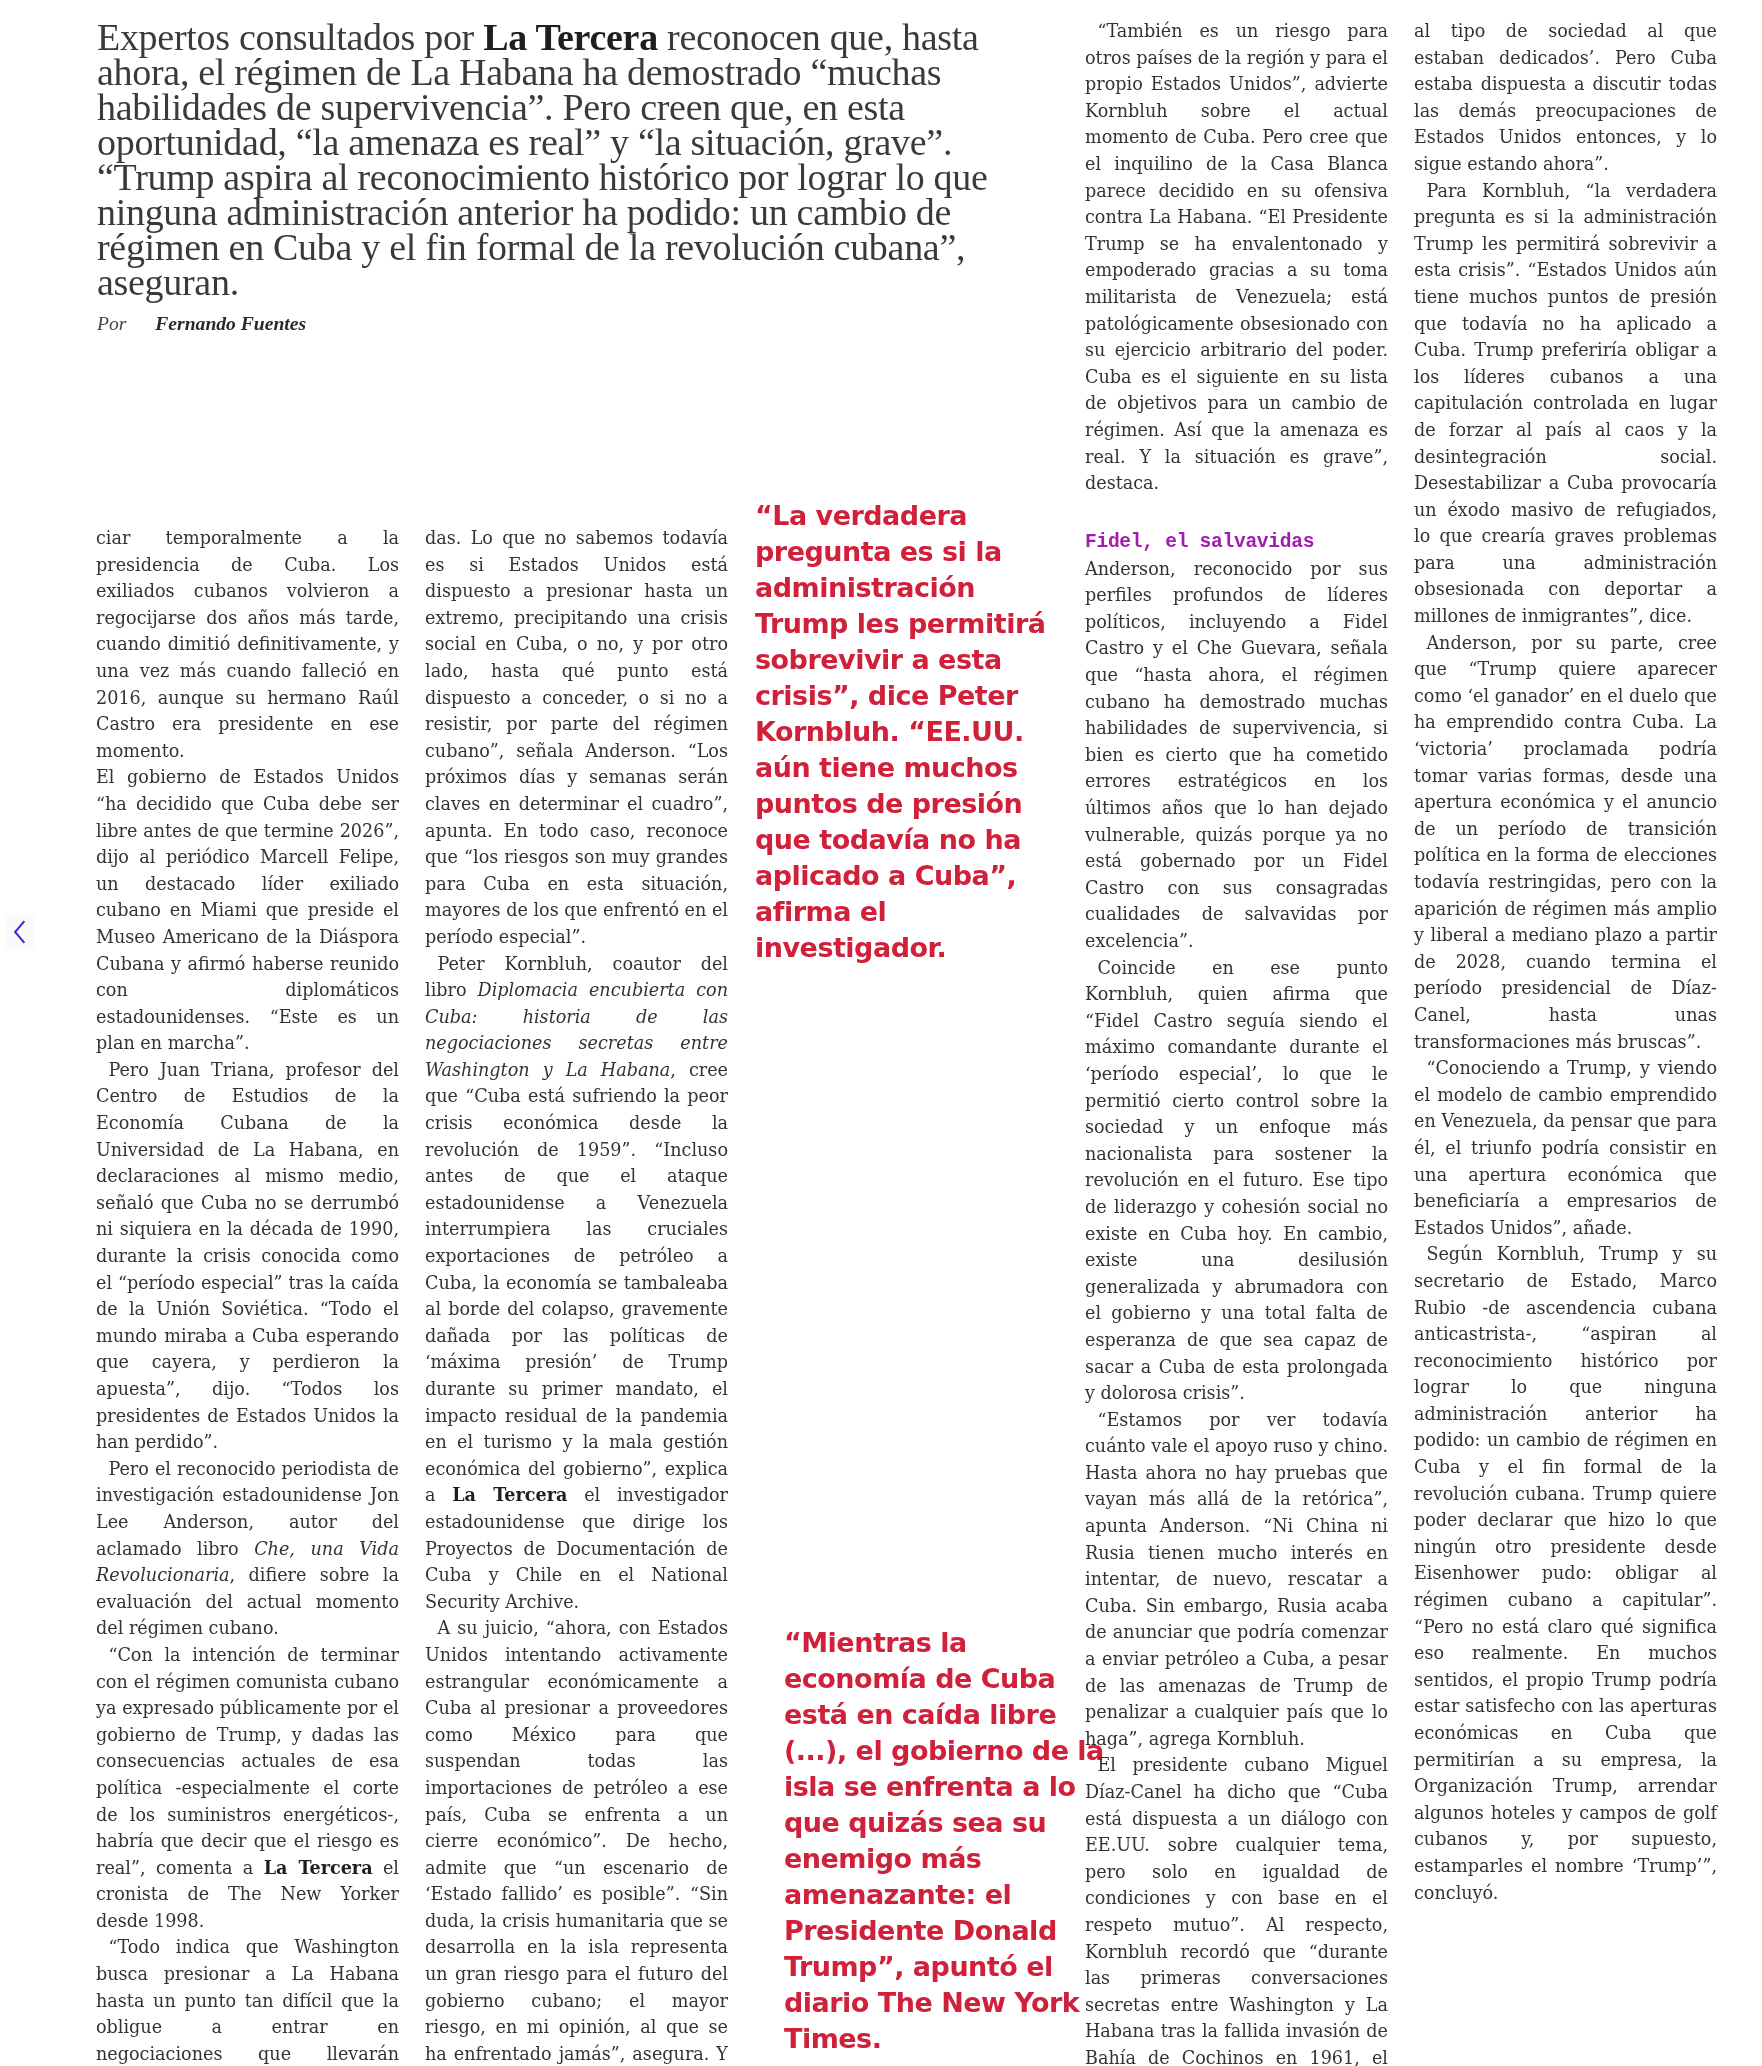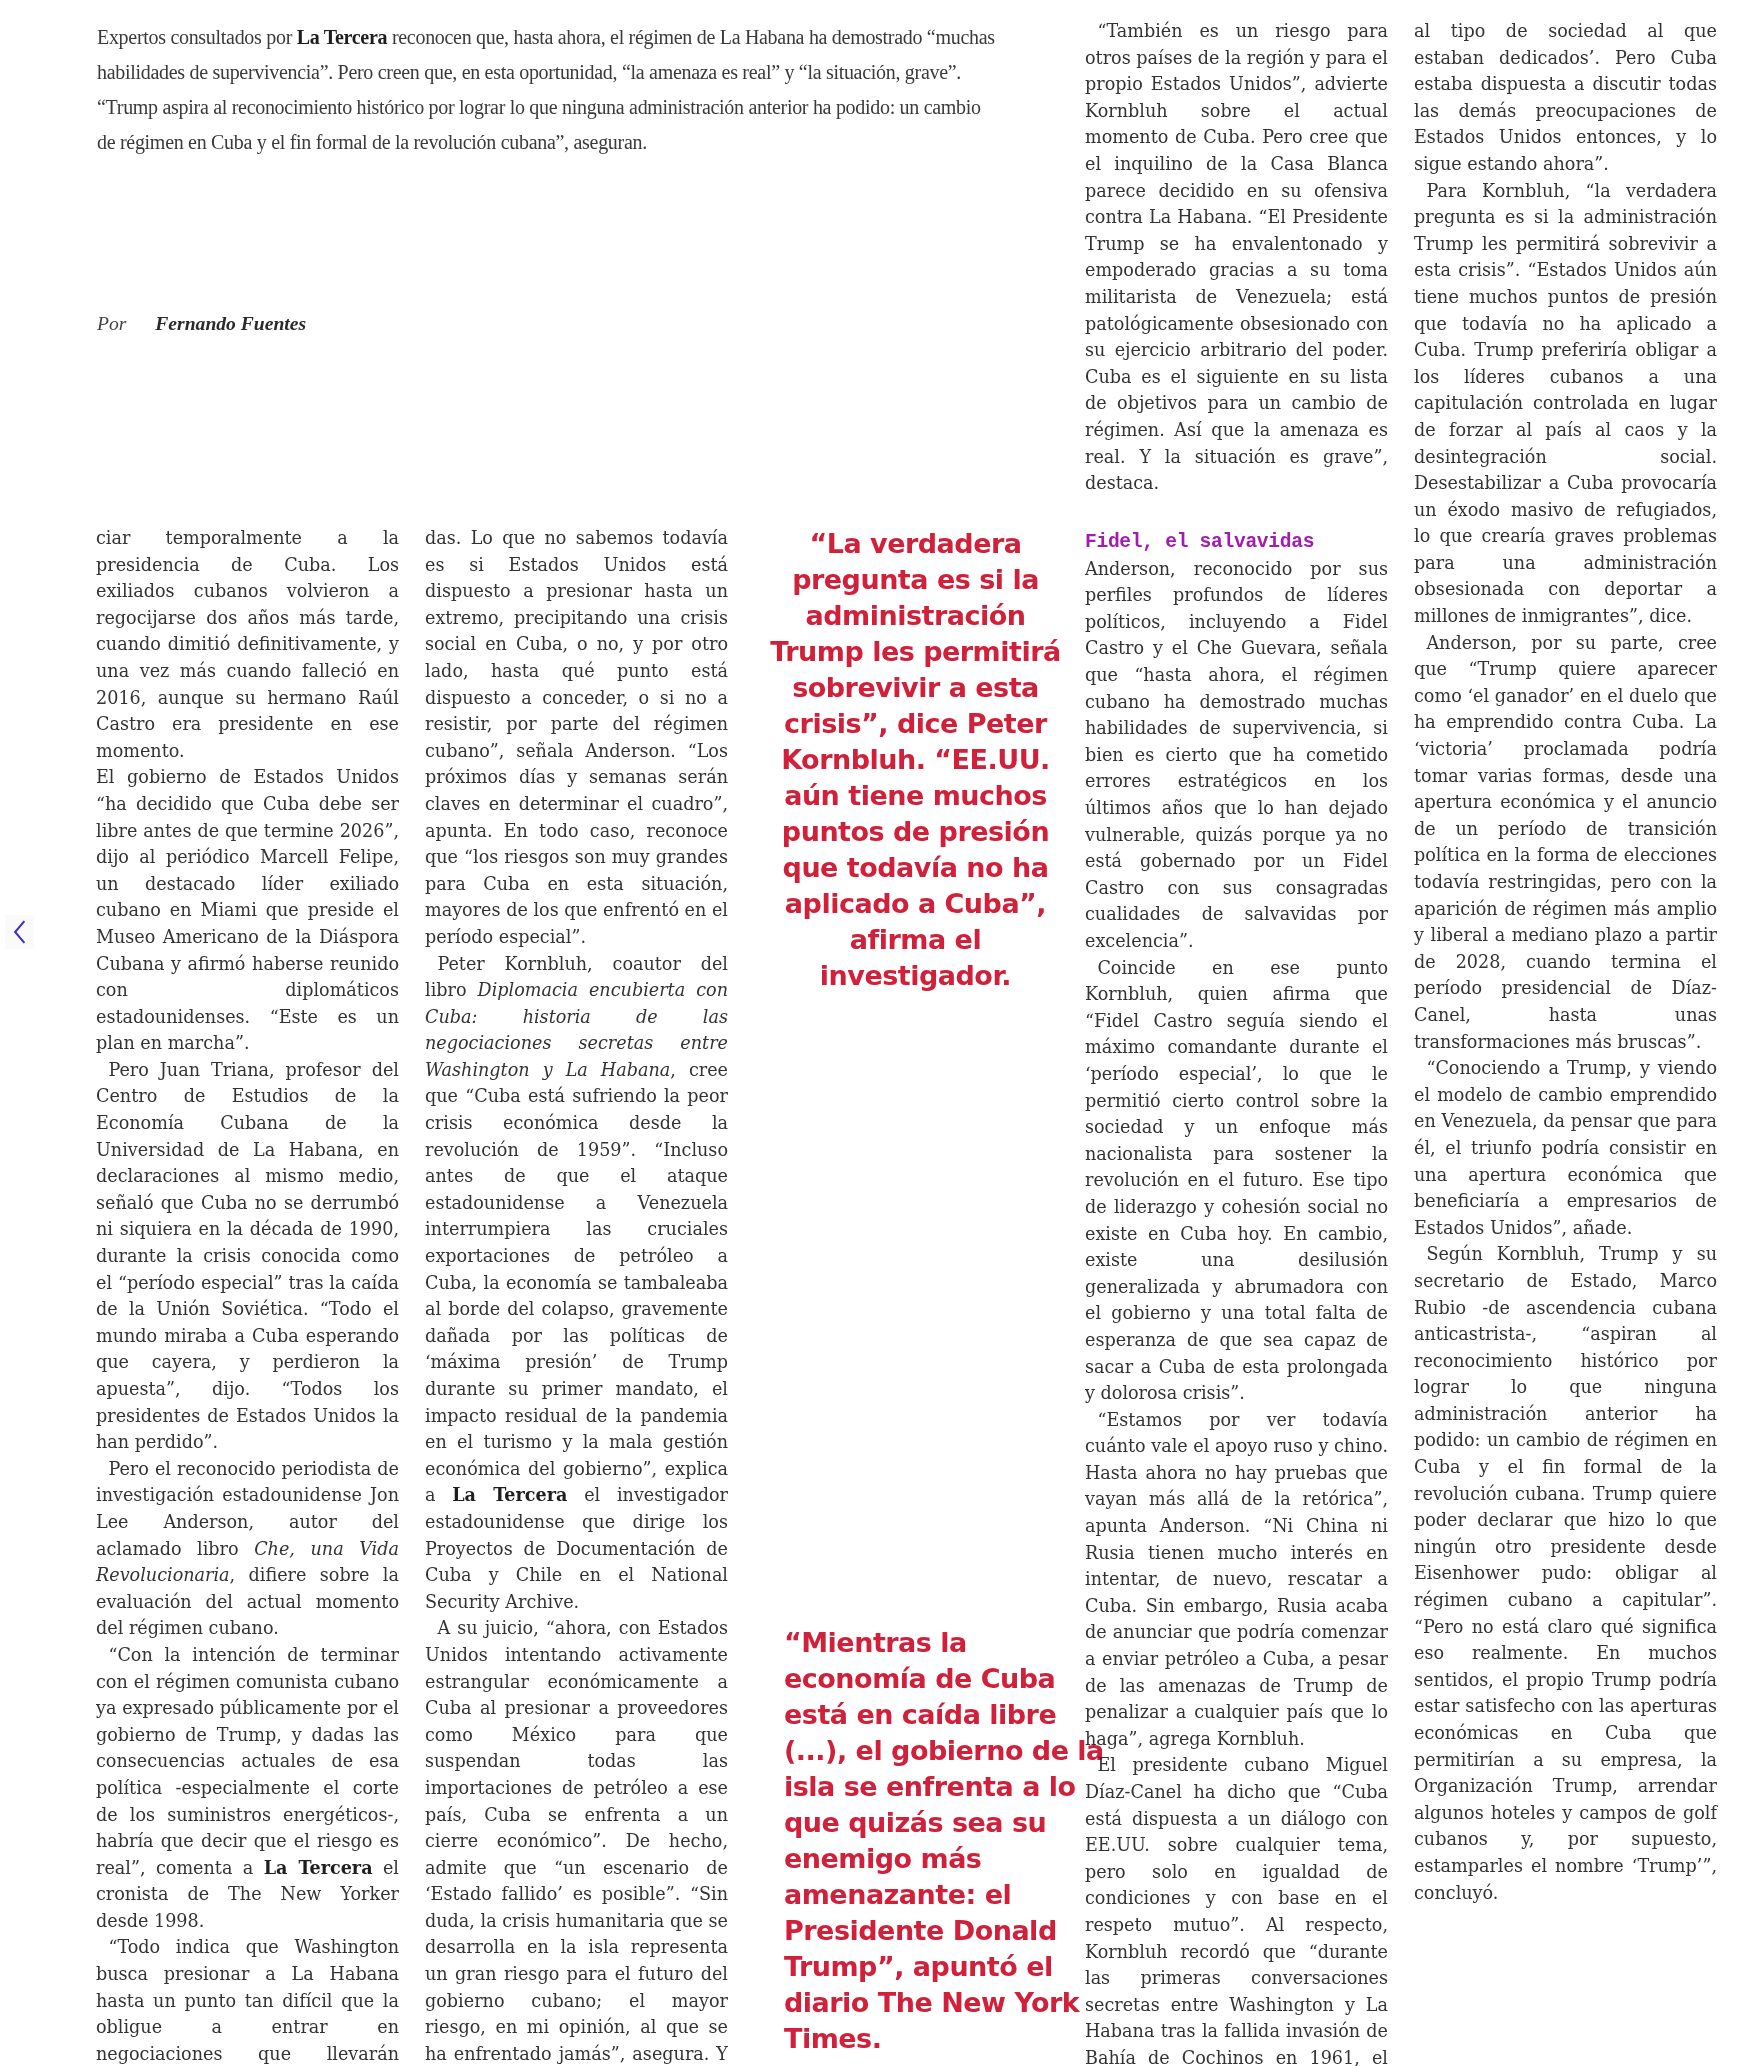--- a/index.html
+++ b/index.html
@@ -4,21 +4,21 @@
   <style>
     html, body { margin: 0; padding: 0; background: #ffffff; }
     body {
       width: 1762px; height: 2066px; position: relative; overflow: hidden;
       font-family: "DejaVu Serif", "Liberation Serif", serif;
       color: #2b2b2b;
     }
     .lede {
       position: absolute; left: 97px; top: 19.6px; width: 905px;
       font-family: "Liberation Serif", "DejaVu Serif", serif;
-      font-size: 20px; line-height: 35px; color: #3a3a3a;
+      font-size: 38px; line-height: 35px; color: #3a3a3a;
       letter-spacing: -0.3px;
     }
     .lede b { color: #1e1e1e; }
     .byline {
       position: absolute; left: 97px; top: 313px;
       font-family: "Liberation Serif", serif; font-size: 19.6px; color: #444;
     }
     .byline .name { font-style: italic; font-weight: bold; color: #2a2a2a; margin-left: 24px; }
     .byline .por { font-style: italic; }
     .col {
@@ -37,21 +37,21 @@
     .col1 { left: 96px; top: 525px; }
     .col2 { left: 425px; top: 525px; }
     .col4 { left: 1085px; top: 18px; }
     .col5 { left: 1414px; top: 18px; }
     .pull {
       position: absolute; width: 321px;
       font-family: "DejaVu Sans", "Liberation Sans", sans-serif;
       font-weight: bold; font-size: 27px; line-height: 36px; color: #d0203a;
       letter-spacing: -0.5px;
     }
-    .pull1 { left: 755px; top: 526px; text-align: center; }
+    .pull1 { left: 755px; top: 498px; }
     .pull2 { left: 784px; top: 1625px; }
     .nav-prev {
       position: absolute; left: 5.2px; top: 915px; width: 29px; height: 34px;
       background: #fafafa; display: flex; align-items: center; justify-content: center;
       cursor: pointer;
     }
   </style>
 </head>
 <body>
 

